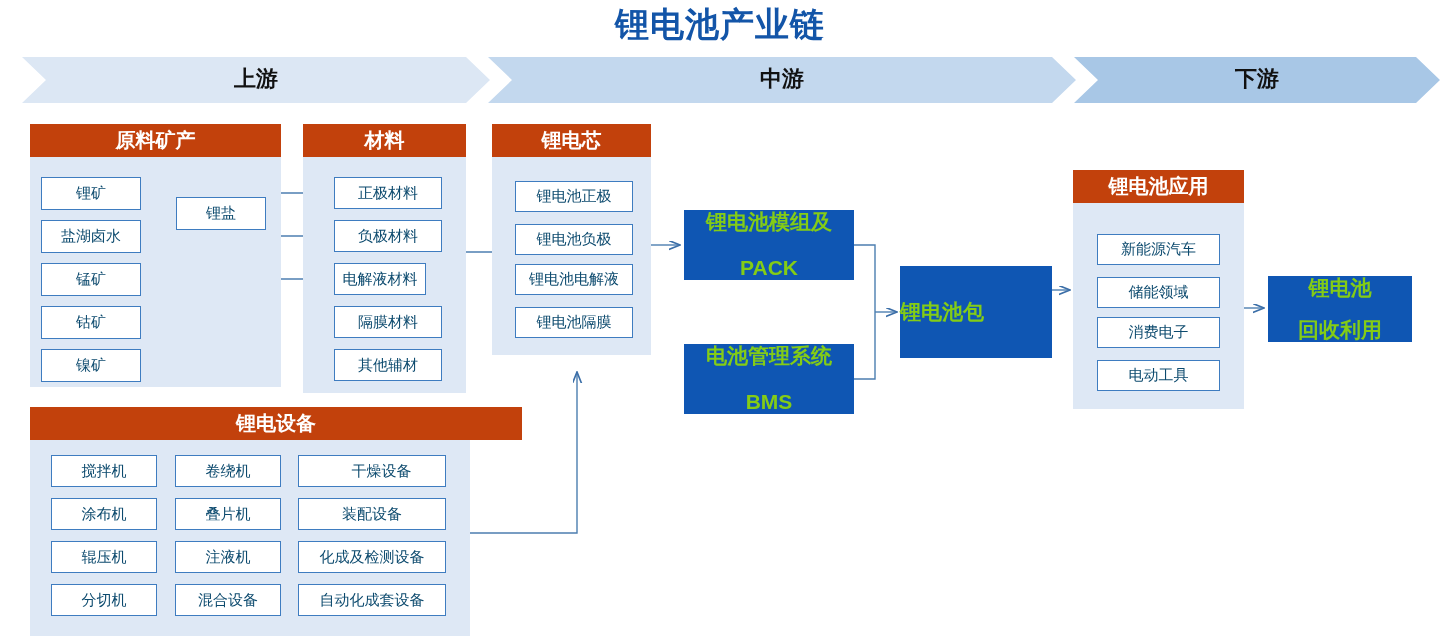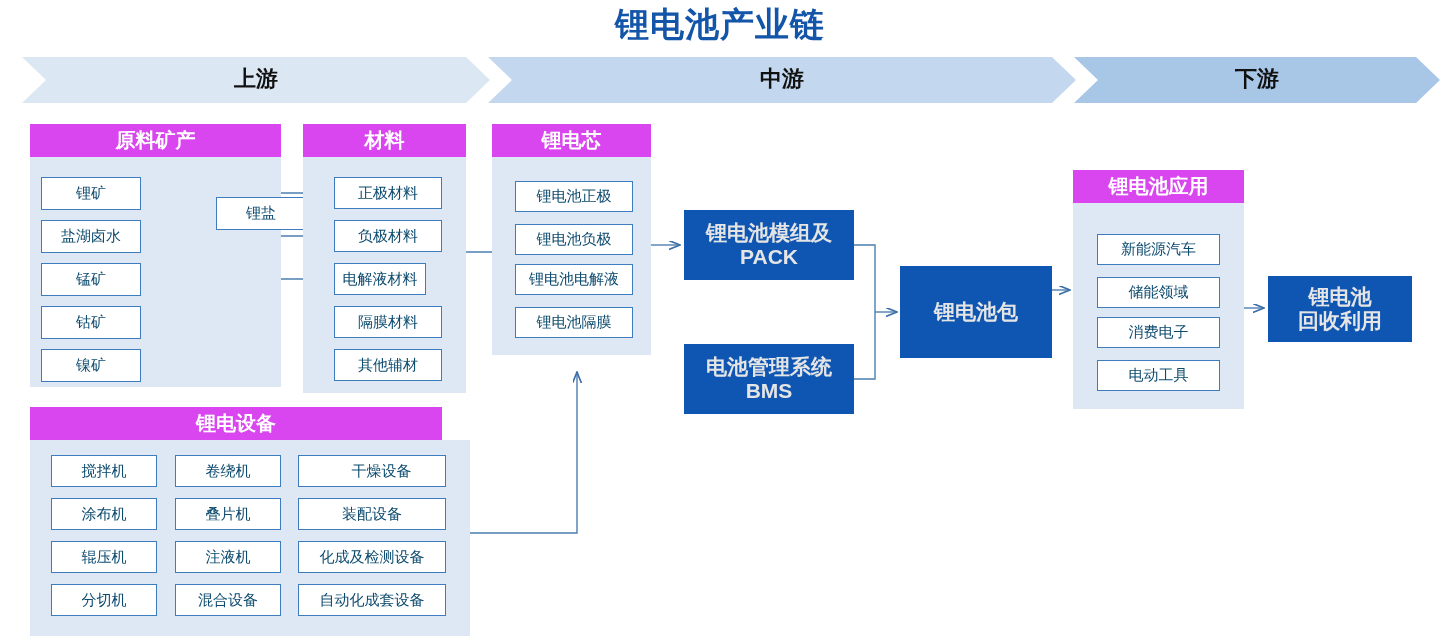--- a/index.html
+++ b/index.html
@@ -27,32 +27,32 @@
   .chev-up{left:22px;width:468px;background:#DCE7F4;
      clip-path:polygon(0 0, calc(100% - 24px) 0, 100% 50%, calc(100% - 24px) 100%, 0 100%, 24px 50%);}
   .chev-mid{left:488px;width:588px;background:#C3D8EE;
      clip-path:polygon(0 0, calc(100% - 24px) 0, 100% 50%, calc(100% - 24px) 100%, 0 100%, 24px 50%);}
   .chev-down{left:1074px;width:366px;background:#A8C7E6;
      clip-path:polygon(0 0, calc(100% - 24px) 0, 100% 50%, calc(100% - 24px) 100%, 0 100%, 24px 50%);}
 
   
   .panel{position:absolute;background:#DEE8F5;}
   .panel-head{
-    position:absolute;background:#d946ef;color:#fff;
+    position:absolute;background:#c2410c;color:#fff;
     font-size:20px;font-weight:bold;
     display:flex;align-items:center;justify-content:center;
   }
   .cell{
     position:absolute;background:#ffffff;border:1.5px solid #3E7CC0;
     display:flex;align-items:center;justify-content:center;
     font-size:15px;color:#0c4a6e;box-sizing:border-box;
   }
   .solid{
-    position:absolute;background:#0F56B3;color:#e5e5e5;
-    display:flex;align-items:center;justify-content:center;text-align:center;
+    position:absolute;background:#0F56B3;color:#84cc16;
+    display:flex;align-items:center;justify-content:space-between;text-align:center;
     font-size:21px;font-weight:bold;line-height:1.15;box-sizing:border-box;
   }
 
   
   .lines{position:absolute;left:0;top:0;width:1440px;height:636px;pointer-events:none;}
 </style>
 </head>
 <body>
 
 <div class="canvas">
@@ -116,21 +116,21 @@
   <div class="cell" style="left:41px;top:263px;width:100px;height:33px;">
     <span>锰矿</span>
     </div>
   <div class="cell" style="left:41px;top:306px;width:100px;height:33px;">
     <span>钴矿</span>
     </div>
   <div class="cell" style="left:41px;top:349px;width:100px;height:33px;">
     <span>镍矿</span>
     </div>
 
-  <div class="cell" style="left:176px;top:197px;width:90px;height:33px;margin-left:40px;">
+  <div class="cell" style="left:176px;top:197px;width:90px;height:33px;">
     <span>锂盐</span>
     </div>
 
   <div class="panel" style="left:303px;top:155px;width:163px;height:238px;"></div>
   <div class="panel-head" style="left:303px;top:124px;width:163px;height:33px;">
     <span>材料</span>
   </div>
   <div class="cell" style="left:334px;top:177px;width:108px;height:32px;">
     <span>正极材料</span>
     </div>
@@ -158,21 +158,21 @@
     <span>锂电池负极</span>
     </div>
   <div class="cell" style="left:515px;top:264px;width:118px;height:31px;">
     <span>锂电池电解液</span>
     </div>
   <div class="cell" style="left:515px;top:307px;width:118px;height:31px;">
     <span>锂电池隔膜</span>
     </div>
 
   <div class="panel" style="left:30px;top:440px;width:440px;height:196px;"></div>
-  <div class="panel-head" style="left:30px;top:407px;width:412px;height:33px;">
+  <div class="panel-head" style="left:30px;top:407px;width:492px;height:33px;">
     <span>锂电设备</span>
   </div>
 
   <div class="cell" style="left:51px;top:455px;width:106px;height:32px;">
     <span>搅拌机</span>
     </div>
   <div class="cell" style="left:51px;top:498px;width:106px;height:32px;">
     <span>涂布机</span>
     </div>
   <div class="cell" style="left:51px;top:541px;width:106px;height:32px;">

